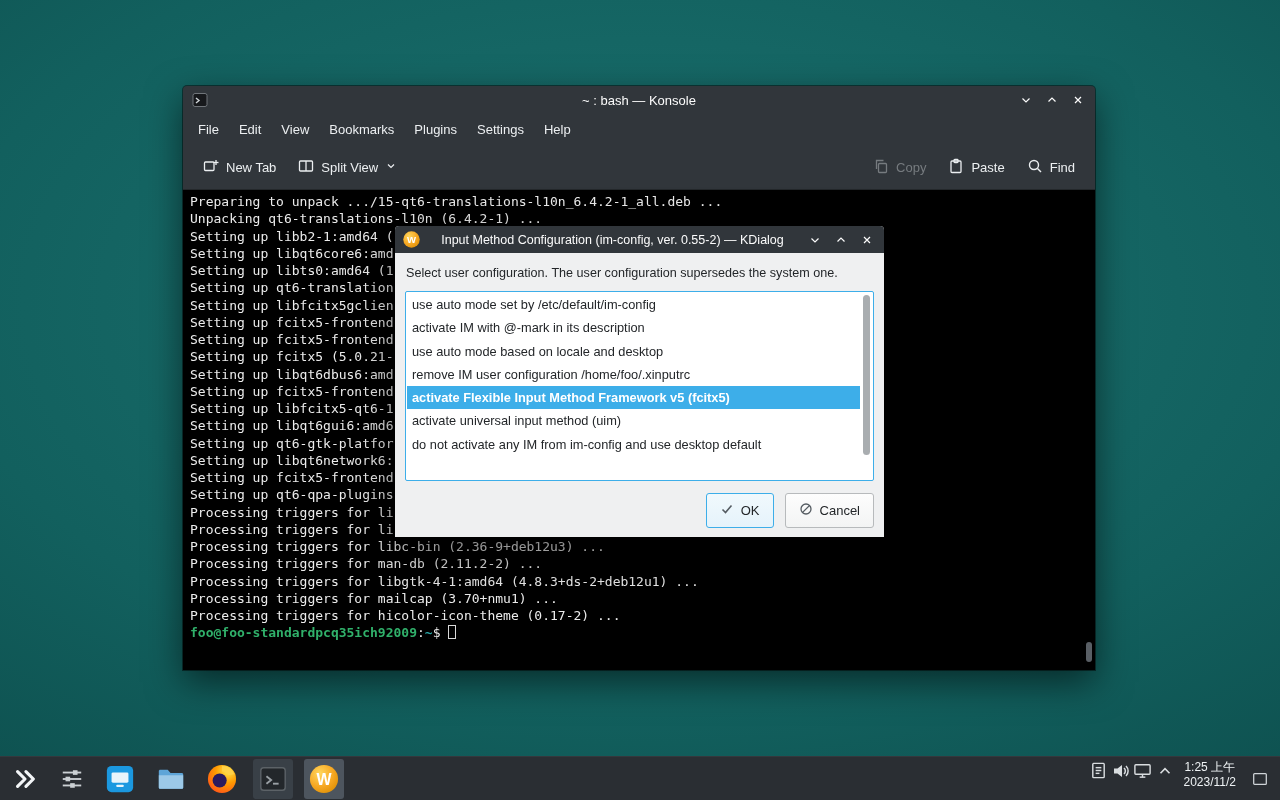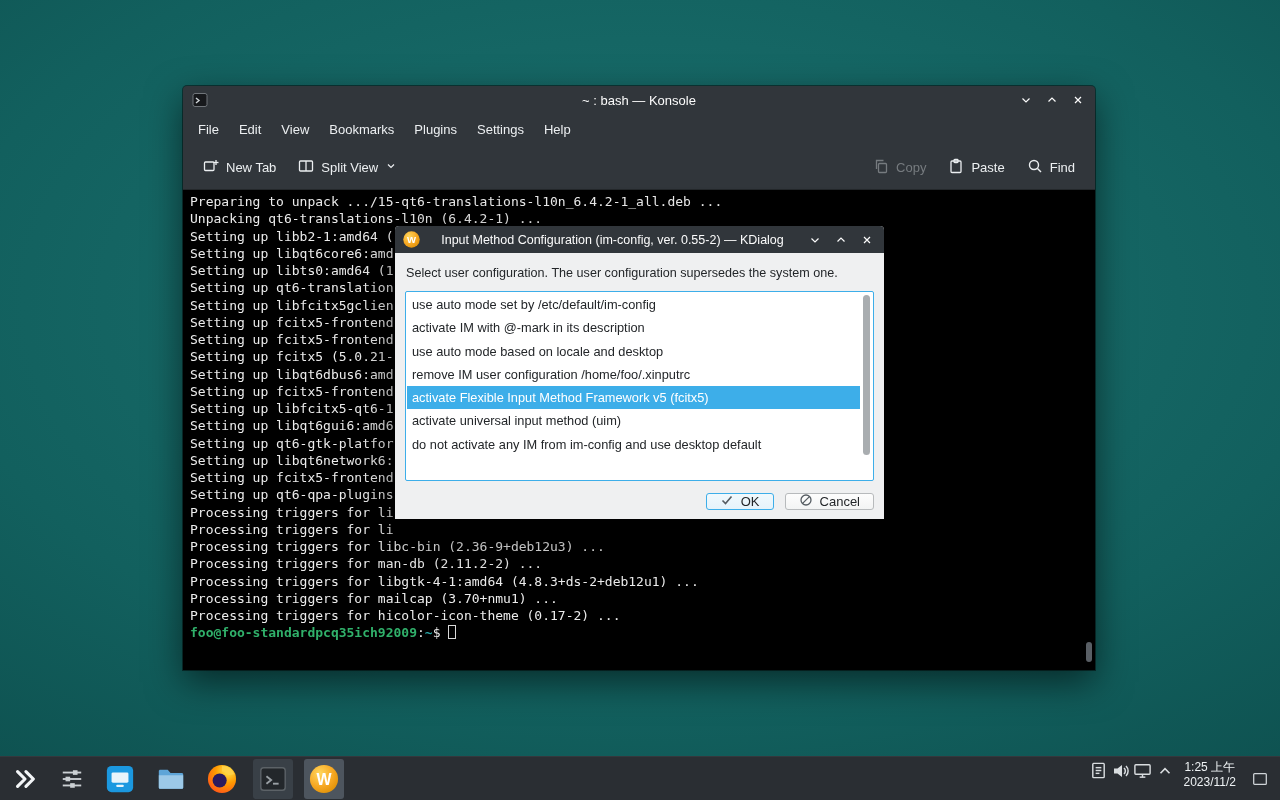--- a/index.html
+++ b/index.html
@@ -47,25 +47,25 @@
     background:var(--titlebar-bg,#31363b); color:#fcfcfc; border-radius:4px 4px 0 0; }
   .d-appicon { position:absolute; left:8px; top:5px; width:17px; height:17px; }
   .d-title { position:absolute; left:30px; right:84px; text-align:center; font-size:12.5px;
     white-space:nowrap; overflow:hidden; }
   .d-body { padding:12px 10px 9px; }
   .d-msg { margin:1px 0 11px 1px; font-size:12.6px; white-space:nowrap; }
   .d-list { position:relative; height:190px; background:#fff; border:1px solid var(--accent,#3daee9);
     border-radius:2px; overflow:hidden; }
   .d-list-items { position:absolute; inset:1px 13px 1px 1px; }
   .im-item { height:23.25px; line-height:23.25px; padding-left:5px; white-space:nowrap; overflow:hidden; font-size:12.8px; }
-  .im-item.selected { background:var(--accent,#3daee9); color:var(--selection-text,#fff); }
+  .im-item.selected { background:var(--accent,#3daee9); color:var(--selection-text,#fff);font-weight:bold; }
   .d-vscroll { position:absolute; top:1px; right:1px; bottom:1px; width:12px; background:#fff; }
   .d-vscroll-handle { position:absolute; top:2px; right:2px; width:7px; height:86%; background:#a9adb0; border-radius:3.5px; }
   .d-btns { display:flex; justify-content:flex-end; gap:11px; margin-top:12px; }
-  .btn { display:inline-flex; align-items:center; justify-content:center; gap:7px; height:17px; padding:0 13px;
+  .btn { display:inline-flex; align-items:center; justify-content:center; gap:7px; height:35px; padding:0 13px;
     border:1px solid #b7babc; border-radius:3px; background:linear-gradient(#fdfdfd,#f3f4f4);
     font-size:13px; color:#232629; cursor:default; }
   .btn.ok { border-color:var(--accent,#3daee9); background:linear-gradient(#f1f9fd,#e5f3fb); }
 
   
   .taskbar { position:absolute; left:0; right:0; bottom:0; height:44px; z-index:3;
     background:var(--taskbar-bg,#2a2e33); display:flex; align-items:center; padding:0 6px;
     border-top:1px solid rgba(255,255,255,.05); }
   .tb-btn { width:38px; height:38px; display:flex; align-items:center; justify-content:center;
     border-radius:3px; margin-right:9px; }

